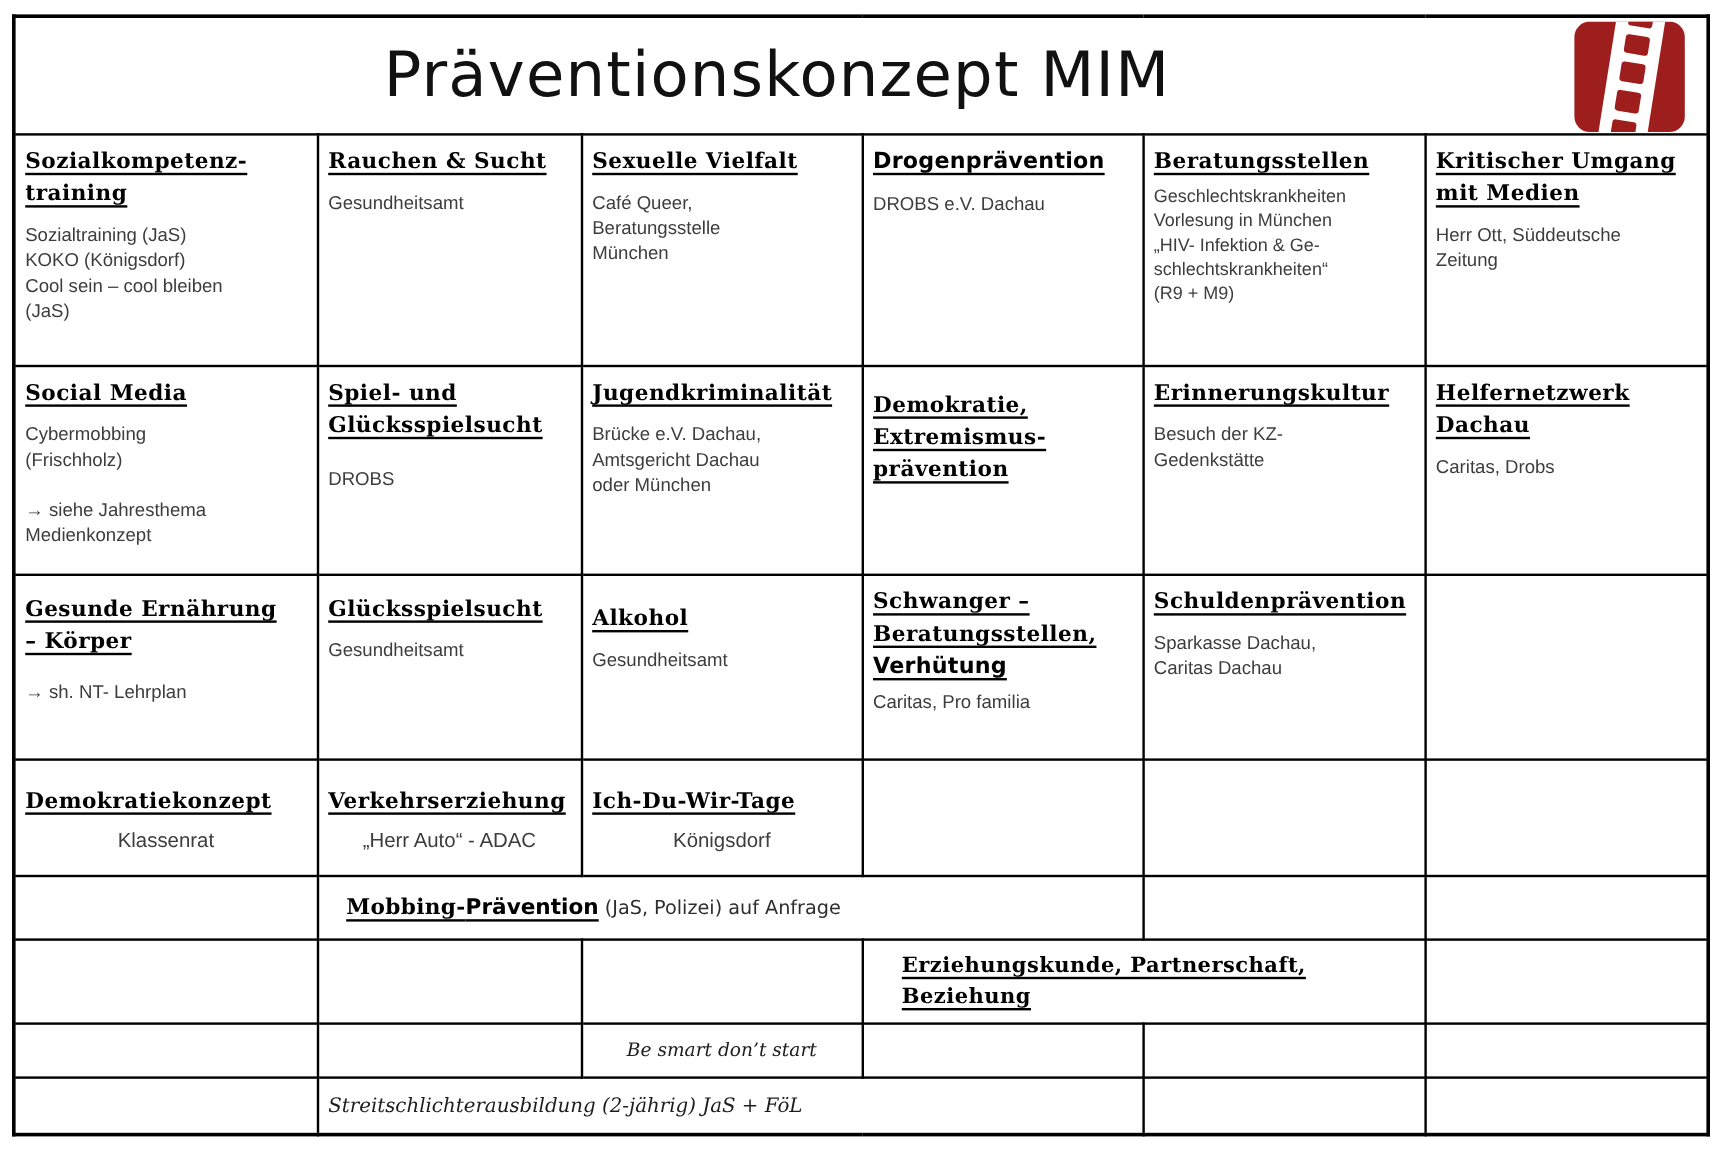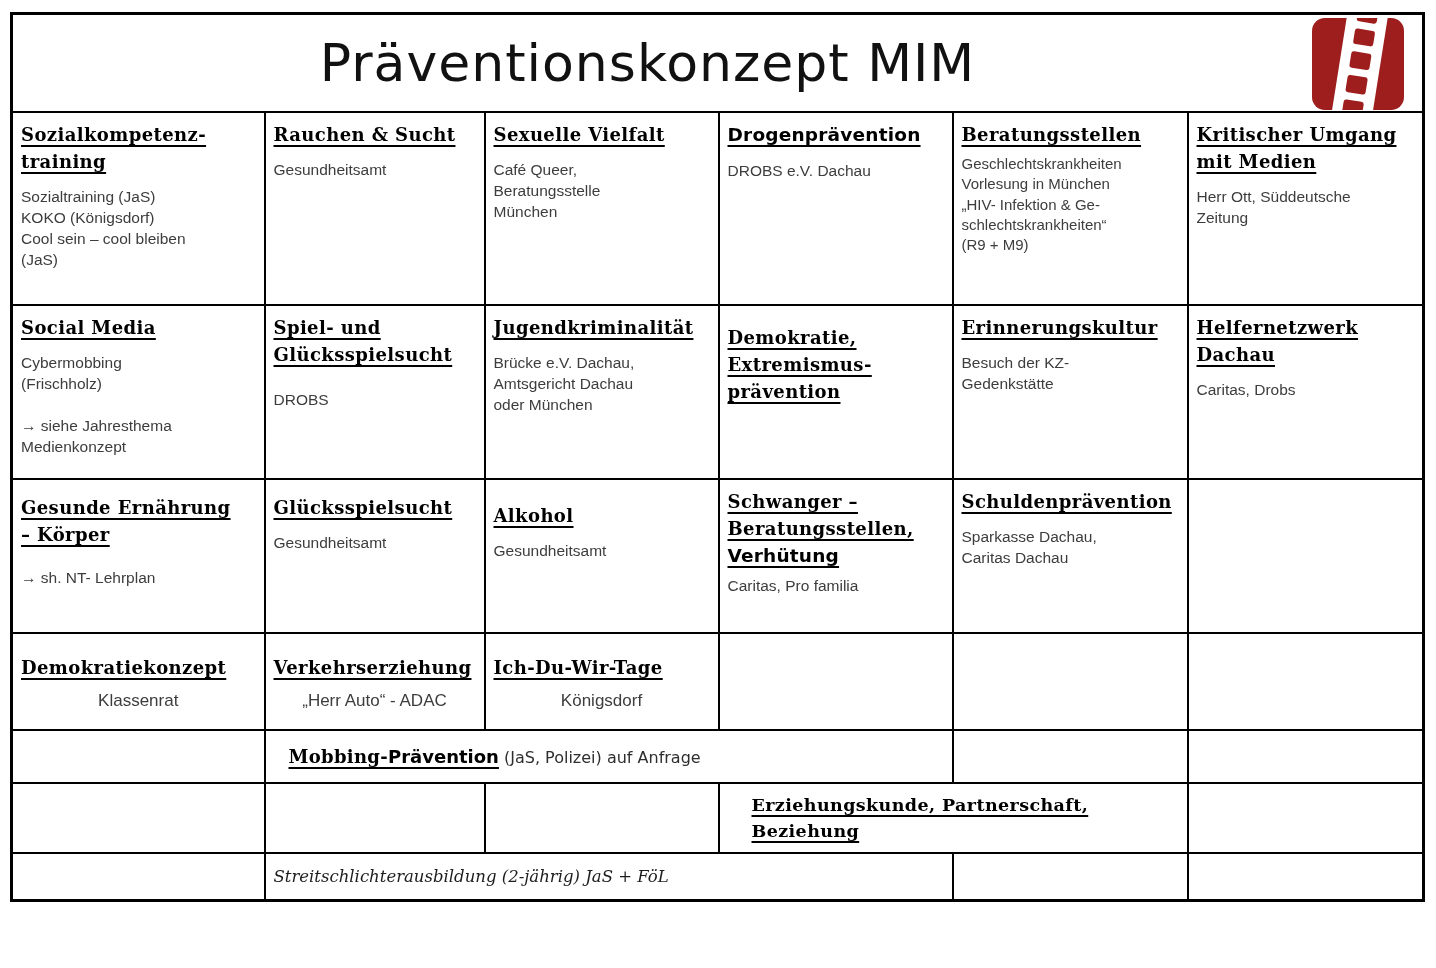--- a/index.html
+++ b/index.html
@@ -217,20 +217,30 @@
     <td></td>
     <td></td>
     <td></td>
     <td colspan="2" class="v-mid">
       <span class="h" style="font-size:17.5px">Erziehungskunde, Partnerschaft,
 Beziehung</span>
     </td>
     <td></td>
   </tr>
 
+  <tr class="r7">
+    <td></td>
+    <td></td>
+    <td class="v-mid" style="text-align:center">
+      <span class="italic-serif">Be smart don’t start</span>
+    </td>
+    <td></td>
+    <td></td>
+    <td></td>
+  </tr>
 
   <tr class="r8">
     <td></td>
     <td colspan="3" class="v-mid pad-l">
       <span class="italic-serif italic-serif-lg">Streitschlichterausbildung (2-jährig) JaS + FöL</span>
     </td>
     <td></td>
     <td></td>
   </tr>
 </tbody>

